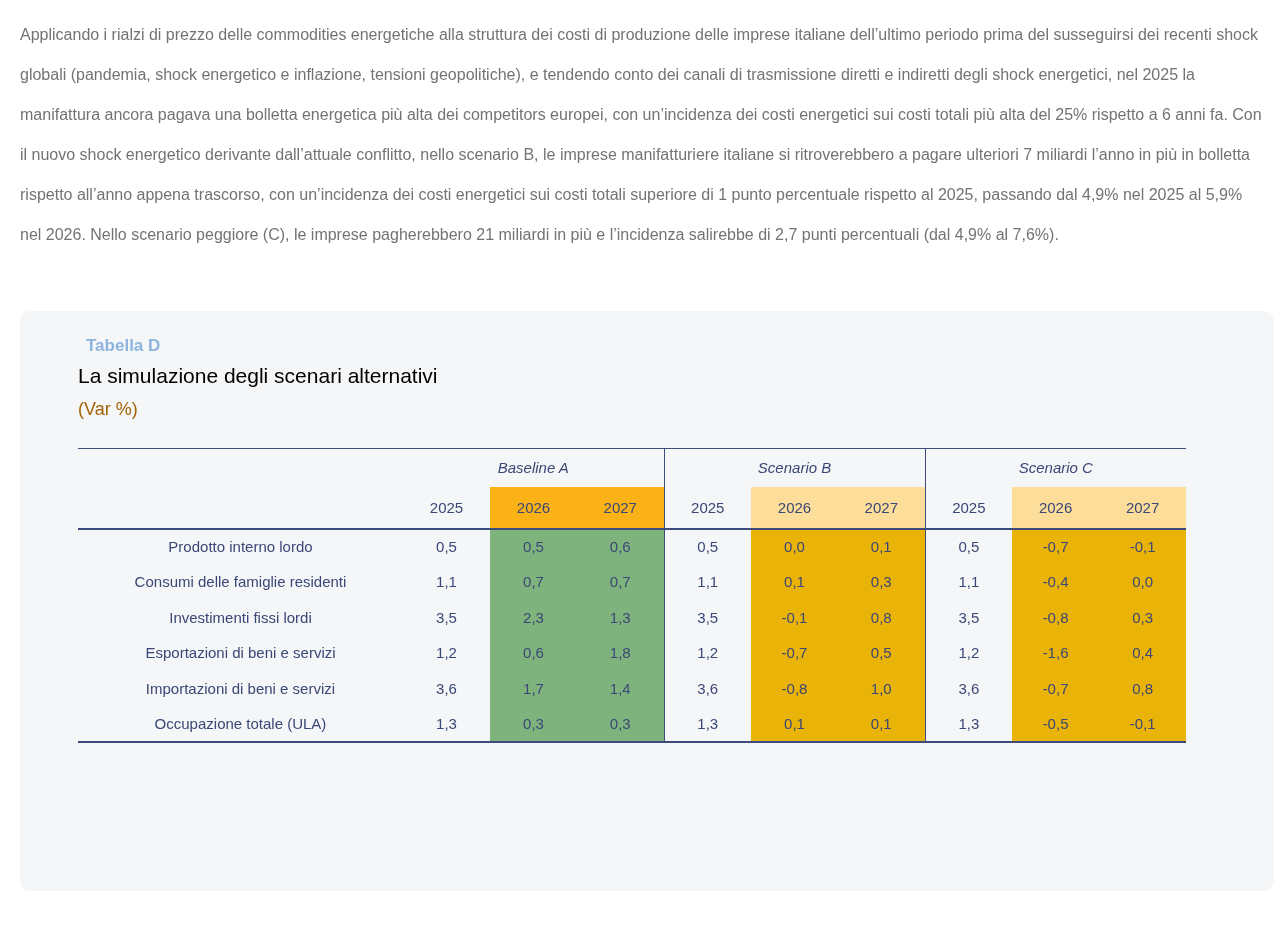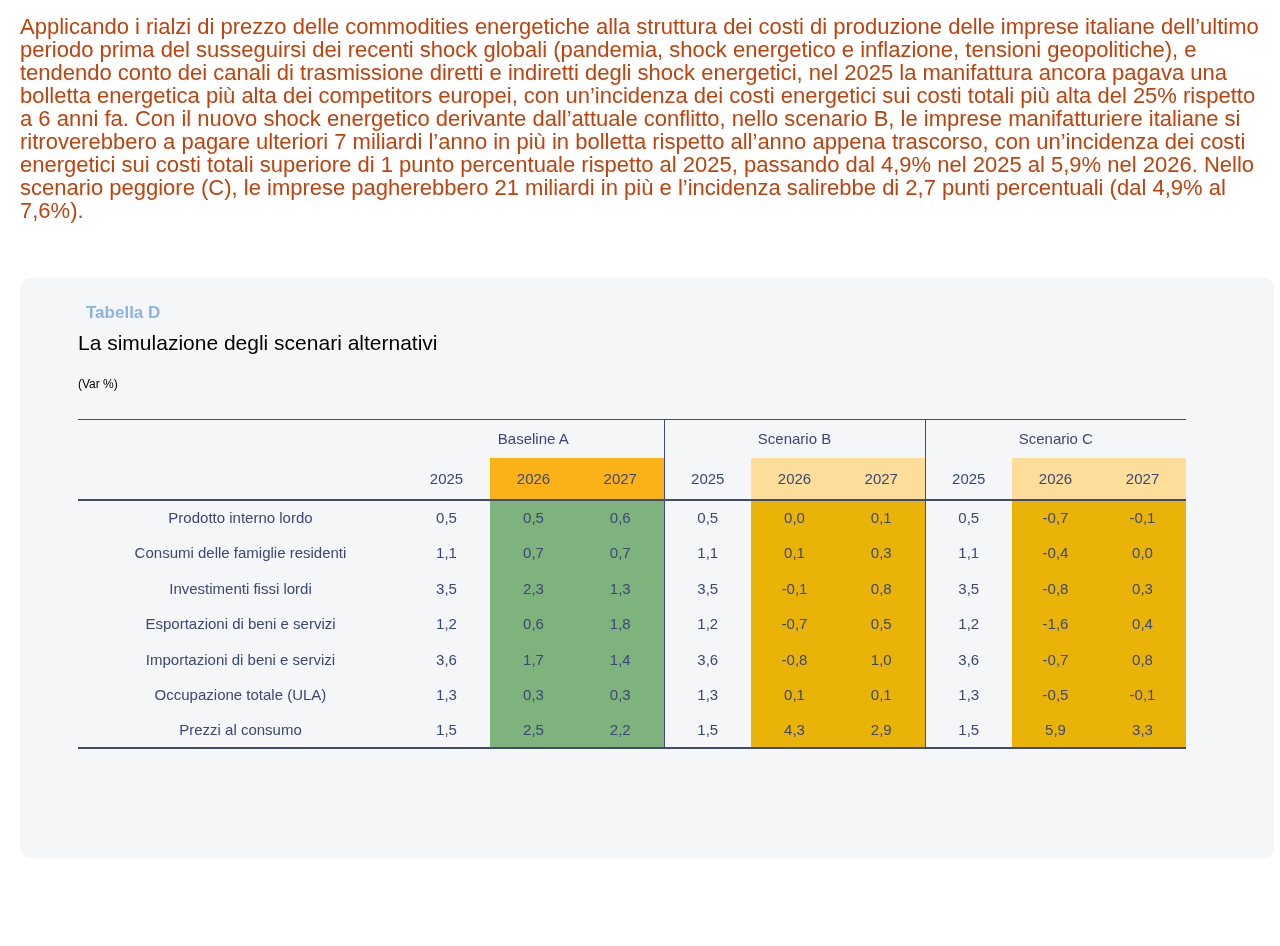--- a/index.html
+++ b/index.html
@@ -6,23 +6,23 @@
   html, body {
     margin: 0; padding: 0;
     width: 1280px; height: 946px;
     background: #ffffff;
     font-family: "Liberation Sans", sans-serif;
     overflow: hidden;
   }
   .intro {
     margin: 15px 18px 0 20px;
     width: 1244px;
-    color: #c2410c;
-    font-size: 22px;
-    line-height: 23px;
+    color: #737373;
+    font-size: 16px;
+    line-height: 40px;
   }
   .card {
     margin: 56px 0 0 20px;
     width: 1254px;
     height: 580px;
     background: #f5f6f7;
     border-radius: 10px;
     padding: 17px 88px 0 58px;
   }
   .card-label {
@@ -31,44 +31,44 @@
     font-size: 17px;
     font-weight: bold;
   }
   .card-title {
     margin: 3px 0 0 0;
     color: #000000;
     font-size: 21px;
     font-weight: normal;
   }
   .card-subtitle {
-    margin: 22px 0 0 0;
-    color: #000000;
-    font-size: 12px;
+    margin: 11px 0 0 0;
+    color: #a16207;
+    font-size: 18px;
     font-weight: normal;
   }
   table.sim {
     border-collapse: collapse;
     table-layout: fixed;
     width: 1108px;
     margin-top: 28px;
     border-top: 1px solid #3e4c7c;
   }
   table.sim th, table.sim td {
     padding: 0;
     font-size: 15px;
     color: #3b4776;
     font-weight: normal;
     text-align: center;
     vertical-align: middle;
   }
   tr.group-row { height: 38px; }
   tr.year-row  { height: 42px; }
   tbody.rows tr { height: 35.5px; }
-  th.gh { font-weight: bold; color: #2c3868; }
+  th.gh { font-weight: bold; color: #2c3868; font-style: italic; }
   th.yh { font-weight: bold; color: #2c3868; }
   .o1 { background: #fbb217; }   
   .o2 { background: #fcdd99; }   
   .g1 { background: #7fb37d; }   
   .g2 { background: #eab308; }   
   .divl { border-left: 1px solid #3e4c7c; }
   tr.year-row th { border-bottom: 2px solid #3e4c7c; }
   tbody.rows tr:last-child td { border-bottom: 2px solid #3e4c7c; }
   td.lbl { text-align: left; padding-left: 10px; }
   .note, .source {
@@ -189,28 +189,16 @@
         <td>1,3</td>
         <td class="g1">0,3</td>
         <td class="g1">0,3</td>
         <td class="divl">1,3</td>
         <td class="g2">0,1</td>
         <td class="g2">0,1</td>
         <td class="divl">1,3</td>
         <td class="g2">-0,5</td>
         <td class="g2">-0,1</td>
       </tr>
-      <tr>
-        <td class="lbl">Prezzi al consumo</td>
-        <td>1,5</td>
-        <td class="g1">2,5</td>
-        <td class="g1">2,2</td>
-        <td class="divl">1,5</td>
-        <td class="g2">4,3</td>
-        <td class="g2">2,9</td>
-        <td class="divl">1,5</td>
-        <td class="g2">5,9</td>
-        <td class="g2">3,3</td>
-      </tr>
     </tbody>
   </table>
 
 </div>
 
 </body></html>

